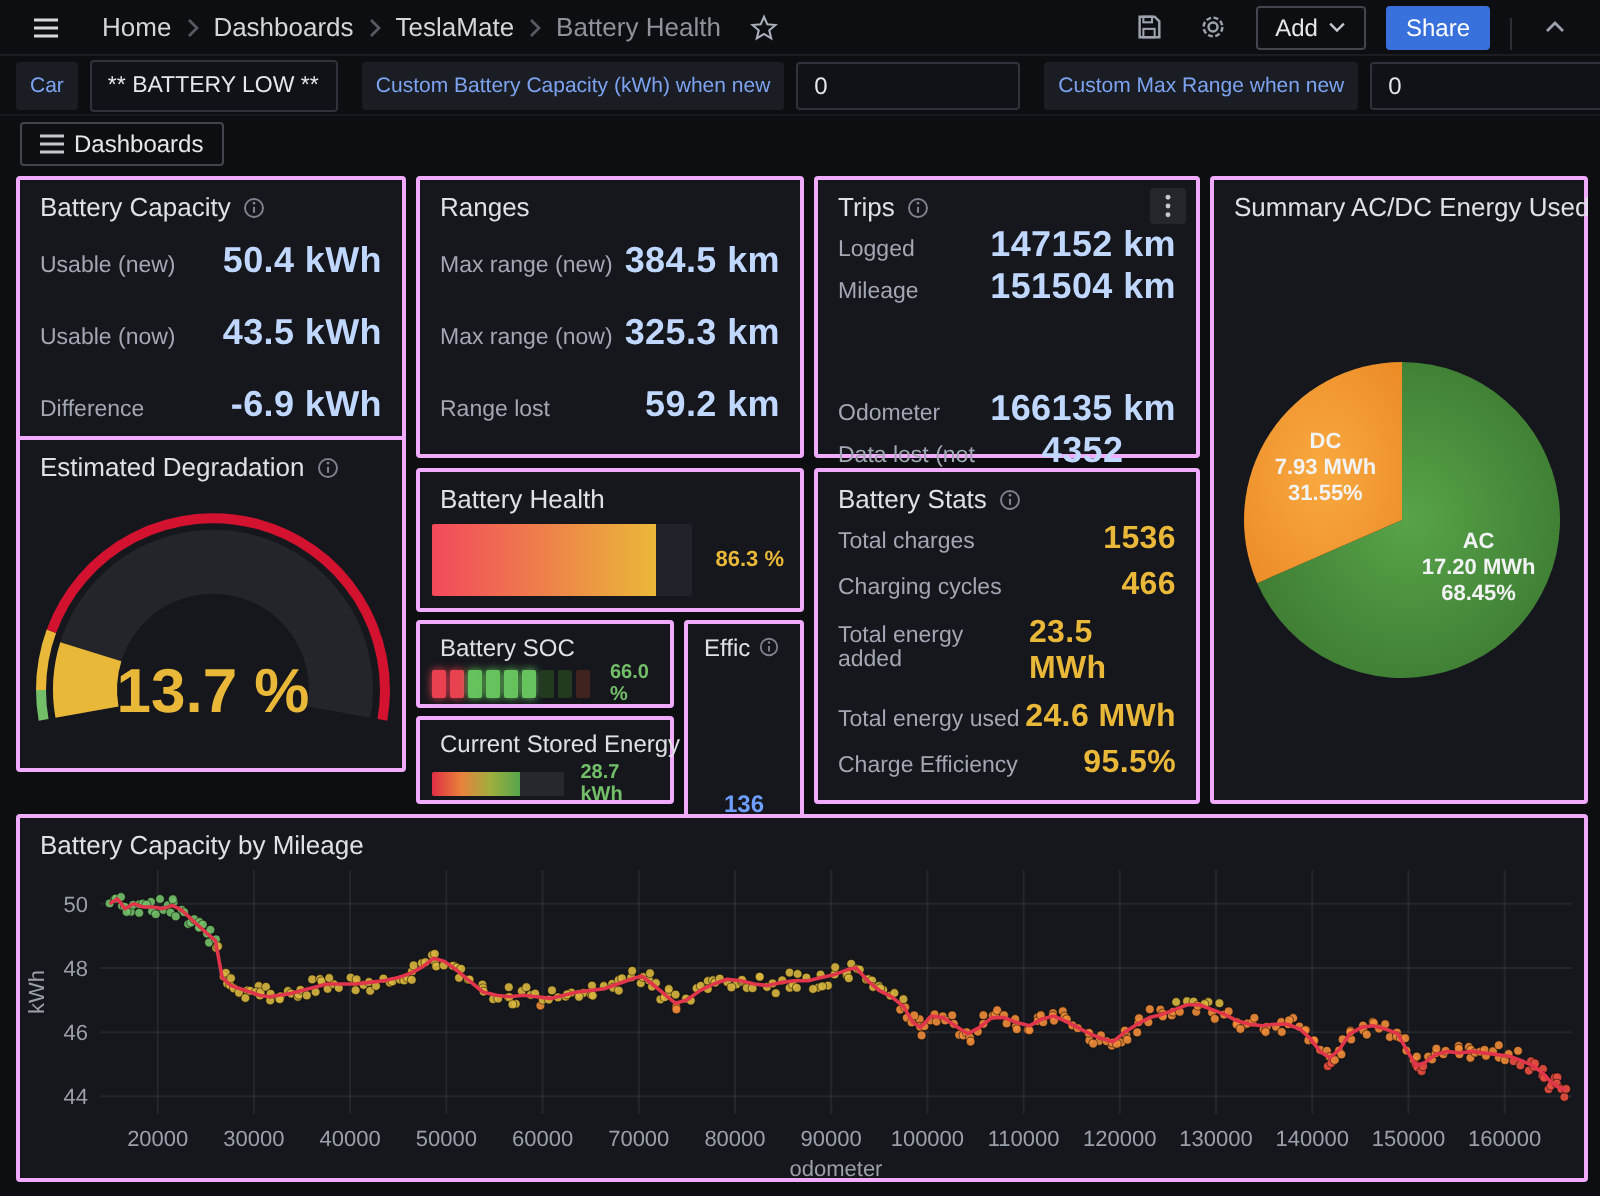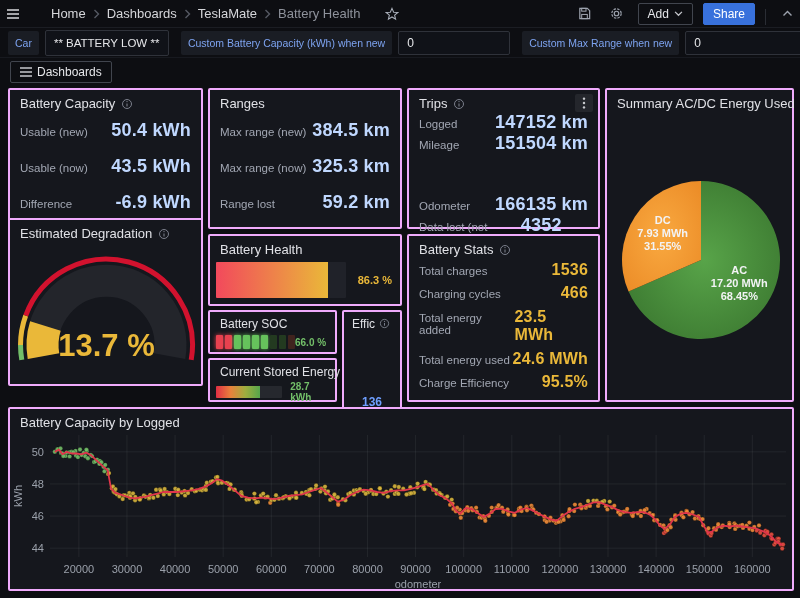--- a/index.html
+++ b/index.html
@@ -1,19 +1,19 @@
 <!DOCTYPE html>
 <html><head>
 <meta charset="utf-8">
 <style>
   html,body{margin:0;padding:0}
   body{width:800px;height:598px;background:#0d0e12;font-family:"Liberation Sans",sans-serif;color:#d8d9dd;overflow:hidden;position:relative}
   svg{display:block}
   
-  .topnav{height:28px;display:flex;align-items:center;padding:0 2px;border-bottom:1px solid #1b1d23;box-sizing:border-box;gap:21px}
+  .topnav{height:28px;display:flex;align-items:center;padding:0 12px;border-bottom:1px solid #1b1d23;box-sizing:border-box;gap:11px}
   .icon-btn{display:flex;align-items:center;justify-content:center;width:22px;height:22px;cursor:pointer;color:#9da3ae}
   .crumbs{display:flex;align-items:center;gap:7px;margin-left:6px}
   .crumb{font-size:13px;font-weight:500;color:#d5d6da;cursor:pointer;white-space:nowrap}
   .crumb.current{color:#8e929b;cursor:default;font-weight:400}
   .crumb-sep{color:#565a63;display:flex;align-items:center}
   .topnav-right{margin-left:auto;display:flex;align-items:flex-end;gap:10px}
   .btn{display:flex;align-items:center;gap:5px;height:22px;padding:0 9px;border:1px solid #41454e;border-radius:2px;background:transparent;color:#e6e7ea;font-size:12px;font-weight:500;cursor:pointer;white-space:nowrap}
   .btn-primary{background:#3871dc;border-color:#3871dc;color:#fff}
   .vdiv{width:1px;height:16px;background:#2a2d34}
   
@@ -37,21 +37,21 @@
   .stat-value{font-weight:700;font-size:18px;letter-spacing:.2px}
   .rows-md .stat-value{font-size:16px}
   
   .bh-wrap{position:absolute;left:6px;right:8px;top:26px;height:36px}
   .bh-track{position:absolute;left:0;top:0;bottom:0;right:46px;background:#202229;border-radius:1px;overflow:hidden}
   .bh-fill{height:100%}
   .bh-val{position:absolute;right:0;top:50%;transform:translateY(-50%);font-size:11px;font-weight:600}
   .lcd-row{position:absolute;left:6px;right:6px;top:22px;height:16px;display:flex;align-items:center}
   .lcd-cells{display:flex;gap:2px}
   .lcd-cell{width:7px;height:14px;border-radius:1px}
-  .lcd-val{margin-left:0;font-size:10px;font-weight:600}
+  .lcd-val{margin-left:10px;font-size:10px;font-weight:600}
   .se-wrap{position:absolute;left:6px;right:6px;top:26px;height:12px;display:flex;align-items:center}
   .se-track{width:74px;height:12px;background:#26282e;border-radius:1px;overflow:hidden}
   .se-fill{height:100%}
   .se-val{margin-left:8px;font-size:10px;font-weight:600}
   .effic-val{position:absolute;left:0;right:0;top:48%;text-align:center;font-size:12px;font-weight:700}
   .chart-svg{position:absolute;left:2px;top:20px}
   .gauge-svg{position:absolute;left:0;top:22px}
   .pie-svg{position:absolute;left:0;top:20px}
 </style>
 </head>
@@ -369,21 +369,21 @@
         </div>
         <div class="stat-row">
           <span class="stat-label">Charge Efficiency</span>
           <span class="stat-value" style="color: rgb(234, 184, 57);">95.5%</span>
         </div>
       </div>
   </section>
 
   <section class="panel" style="left:8px;top:321px;width:786px;height:184px">
     <div class="panel-header">
-      <span class="panel-title">Battery Capacity by Logged</span>
+      <span class="panel-title">Battery Capacity by Mileage</span>
     </div>
     <svg class="chart-svg" id="scatter" width="780" height="162">
         <line x1="38" x2="774" y1="119.17105263157899" y2="119.17105263157899" stroke="rgba(204,212,222,0.08)" stroke-width="1"></line>
         <text x="32" y="123.17105263157899" text-anchor="end" fill="#9aa0aa" font-size="11" font-family="&quot;Liberation Sans&quot;,sans-serif">44</text>
         <line x1="38" x2="774" y1="87.06578947368422" y2="87.06578947368422" stroke="rgba(204,212,222,0.08)" stroke-width="1"></line>
         <text x="32" y="91.06578947368422" text-anchor="end" fill="#9aa0aa" font-size="11" font-family="&quot;Liberation Sans&quot;,sans-serif">46</text>
         <line x1="38" x2="774" y1="54.960526315789465" y2="54.960526315789465" stroke="rgba(204,212,222,0.08)" stroke-width="1"></line>
         <text x="32" y="58.960526315789465" text-anchor="end" fill="#9aa0aa" font-size="11" font-family="&quot;Liberation Sans&quot;,sans-serif">48</text>
         <line x1="38" x2="774" y1="22.855263157894704" y2="22.855263157894704" stroke="rgba(204,212,222,0.08)" stroke-width="1"></line>
         <text x="32" y="26.855263157894704" text-anchor="end" fill="#9aa0aa" font-size="11" font-family="&quot;Liberation Sans&quot;,sans-serif">50</text>

